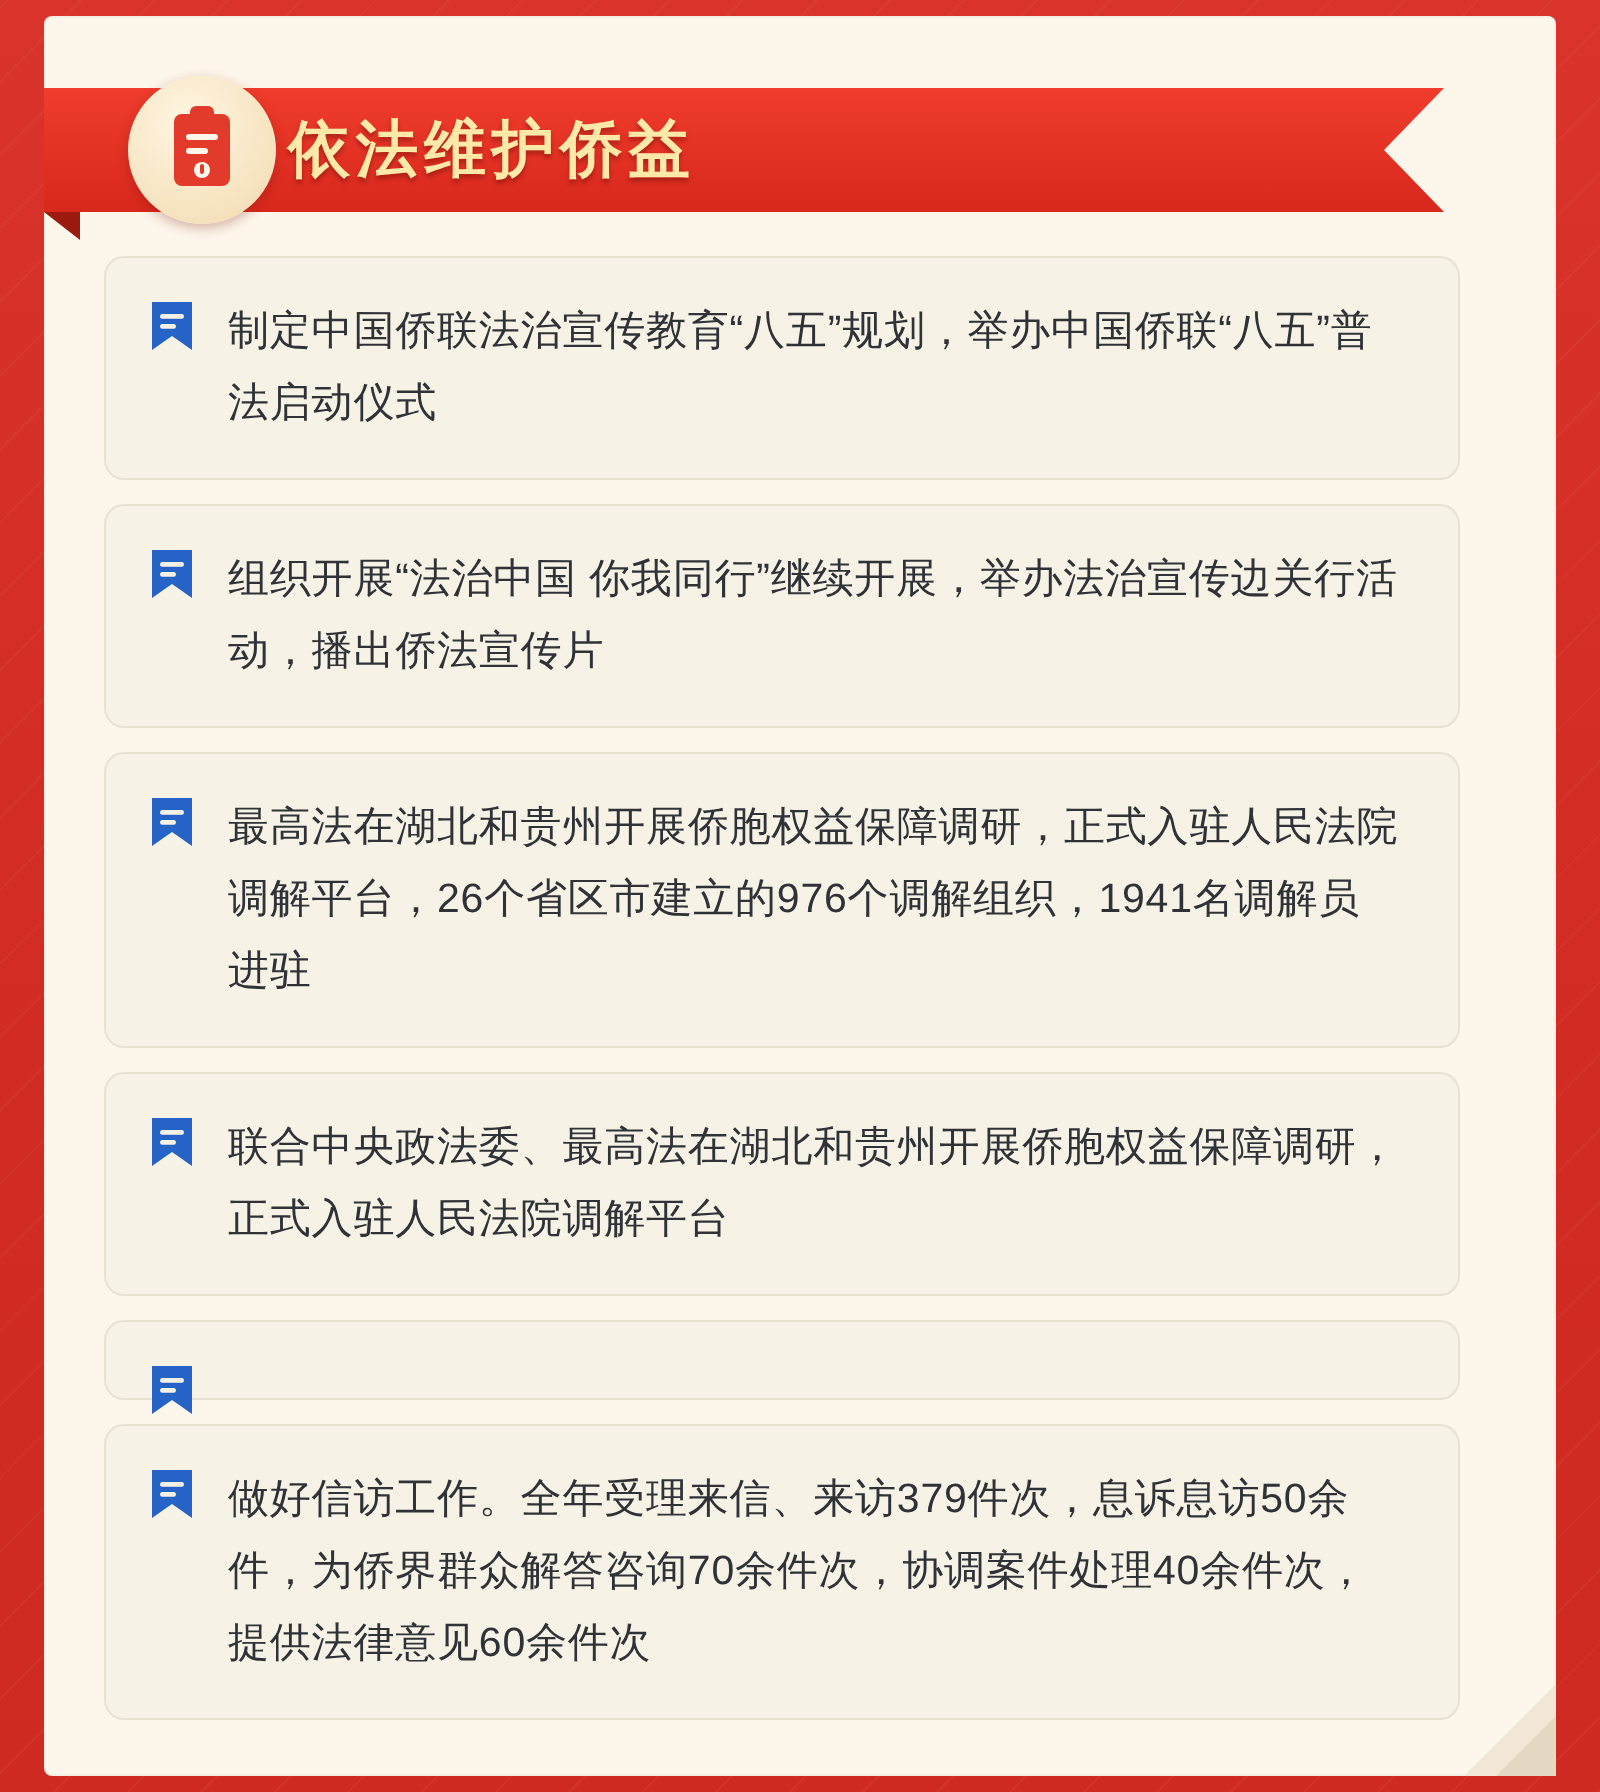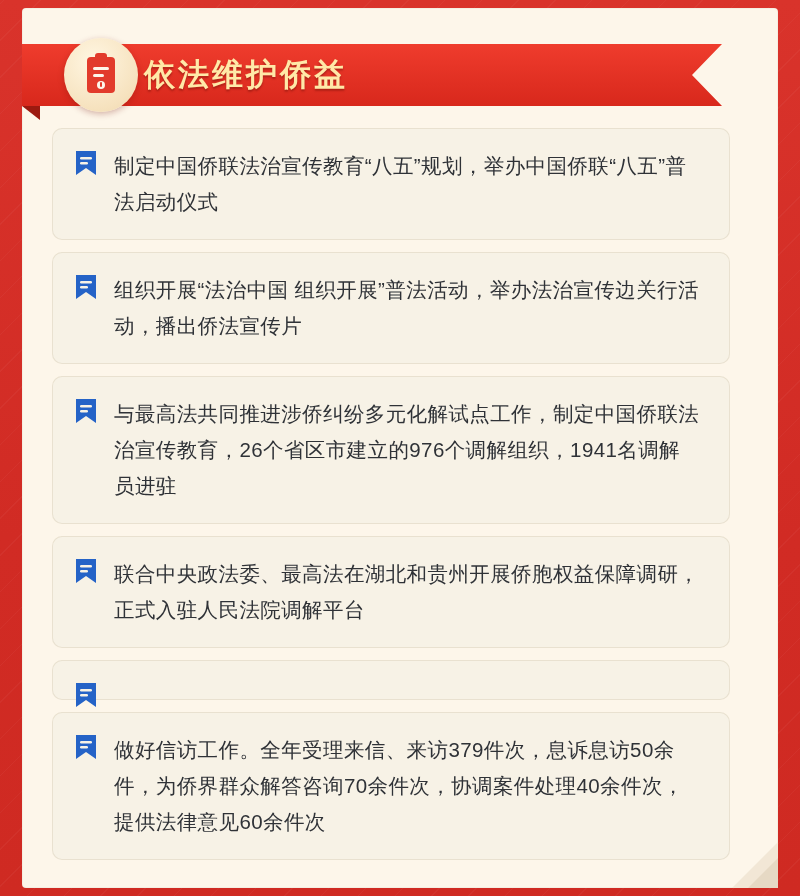--- a/index.html
+++ b/index.html
@@ -200,32 +200,32 @@
     </div>
 
     <div class="card">
       <span class="card-icon">
         <svg width="24" height="26" viewBox="0 0 24 26" aria-hidden="true">
           <path d="M2 1 H22 V25 L12 18 L2 25 Z" fill="#2563c7"></path>
           <rect x="6" y="7" width="12" height="2.4" rx="1.2" fill="#f7f2e6"></rect>
           <rect x="6" y="12" width="8" height="2.4" rx="1.2" fill="#f7f2e6"></rect>
         </svg>
       </span>
-      <div class="card-text">组织开展“法治中国 组织开展”普法活动，举办法治宣传边关行活动，播出侨法宣传片</div>
-    </div>
-
-    <div class="card">
-      <span class="card-icon">
-        <svg width="24" height="26" viewBox="0 0 24 26" aria-hidden="true">
-          <path d="M2 1 H22 V25 L12 18 L2 25 Z" fill="#2563c7"></path>
-          <rect x="6" y="7" width="12" height="2.4" rx="1.2" fill="#f7f2e6"></rect>
-          <rect x="6" y="12" width="8" height="2.4" rx="1.2" fill="#f7f2e6"></rect>
-        </svg>
-      </span>
-      <div class="card-text">与最高法共同推进涉侨纠纷多元化解试点工作，制定中国侨联法治宣传教育，26个省区市建立的976个调解组织，1941名调解员进驻</div>
+      <div class="card-text">组织开展“法治中国 你我同行”继续开展，举办法治宣传边关行活动，播出侨法宣传片</div>
+    </div>
+
+    <div class="card">
+      <span class="card-icon">
+        <svg width="24" height="26" viewBox="0 0 24 26" aria-hidden="true">
+          <path d="M2 1 H22 V25 L12 18 L2 25 Z" fill="#2563c7"></path>
+          <rect x="6" y="7" width="12" height="2.4" rx="1.2" fill="#f7f2e6"></rect>
+          <rect x="6" y="12" width="8" height="2.4" rx="1.2" fill="#f7f2e6"></rect>
+        </svg>
+      </span>
+      <div class="card-text">最高法在湖北和贵州开展侨胞权益保障调研，正式入驻人民法院调解平台，26个省区市建立的976个调解组织，1941名调解员进驻</div>
     </div>
 
     <div class="card">
       <span class="card-icon">
         <svg width="24" height="26" viewBox="0 0 24 26" aria-hidden="true">
           <path d="M2 1 H22 V25 L12 18 L2 25 Z" fill="#2563c7"></path>
           <rect x="6" y="7" width="12" height="2.4" rx="1.2" fill="#f7f2e6"></rect>
           <rect x="6" y="12" width="8" height="2.4" rx="1.2" fill="#f7f2e6"></rect>
         </svg>
       </span>

